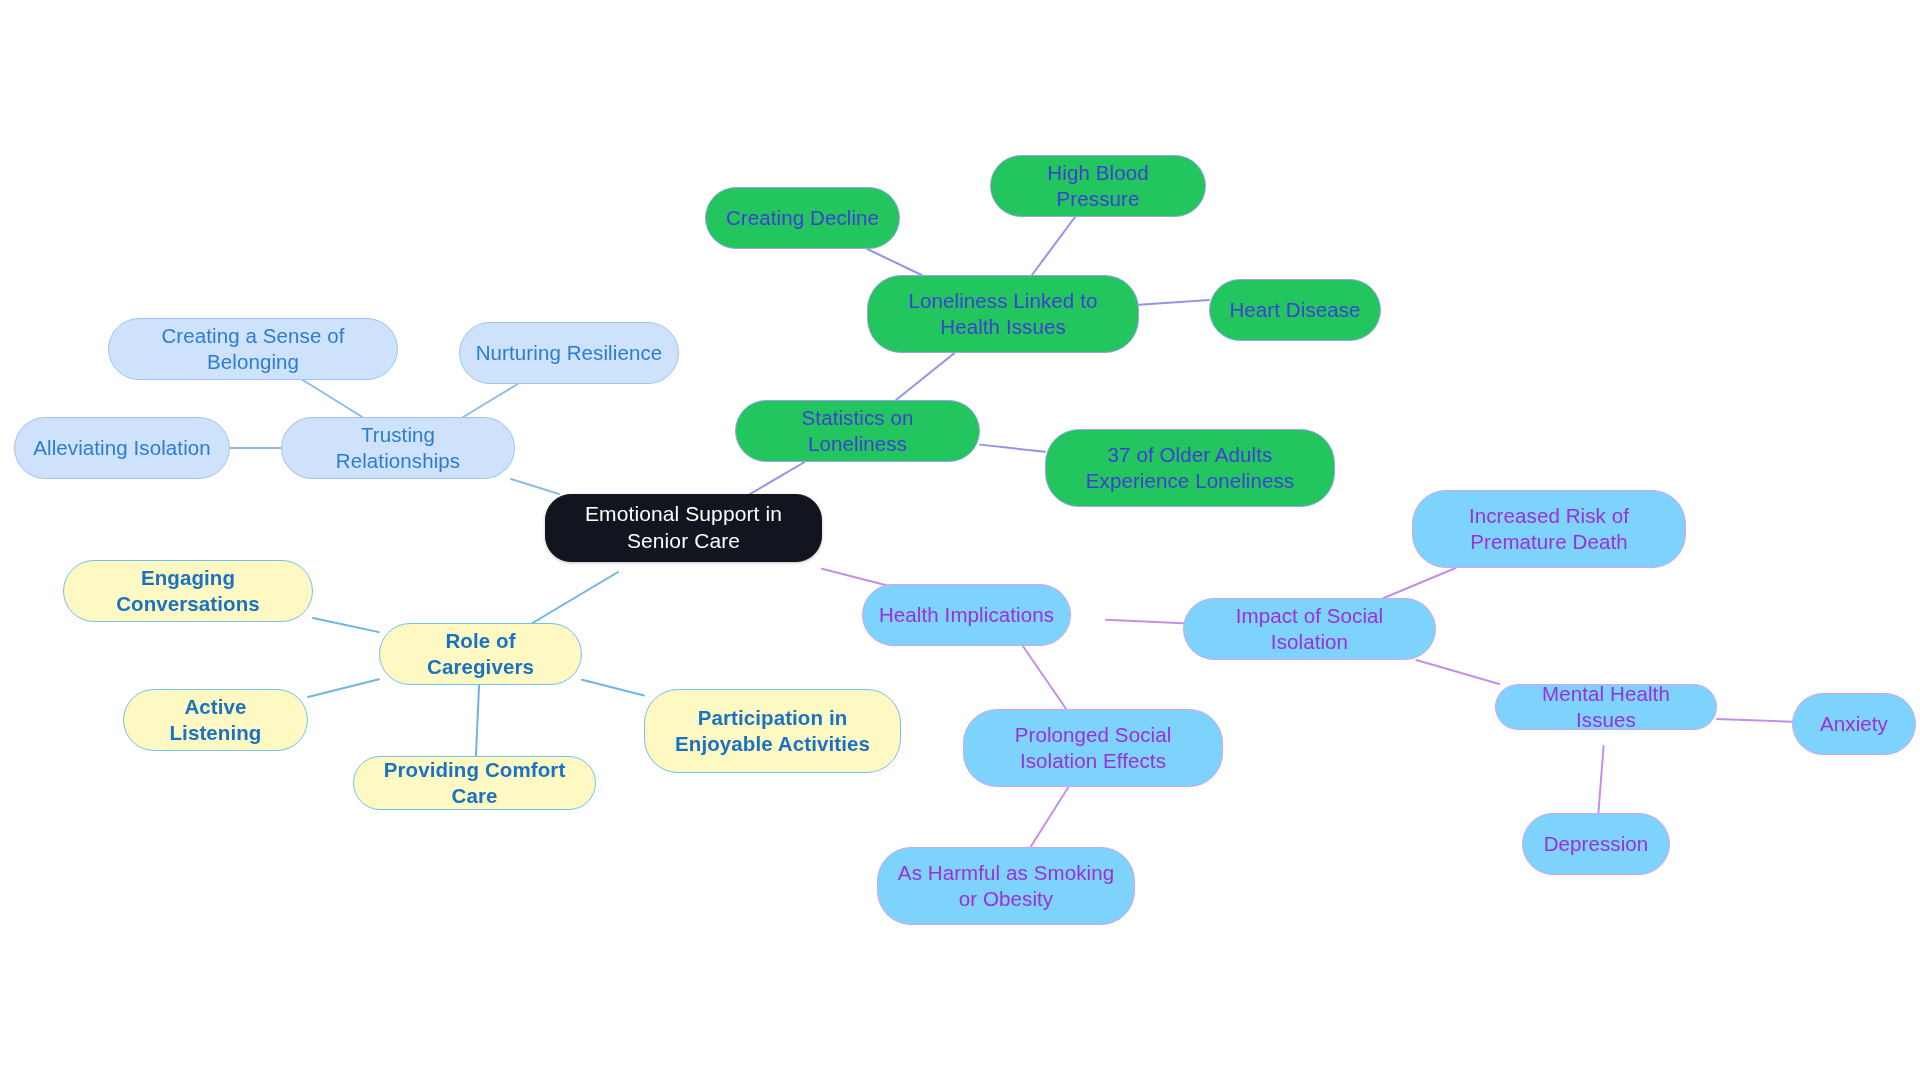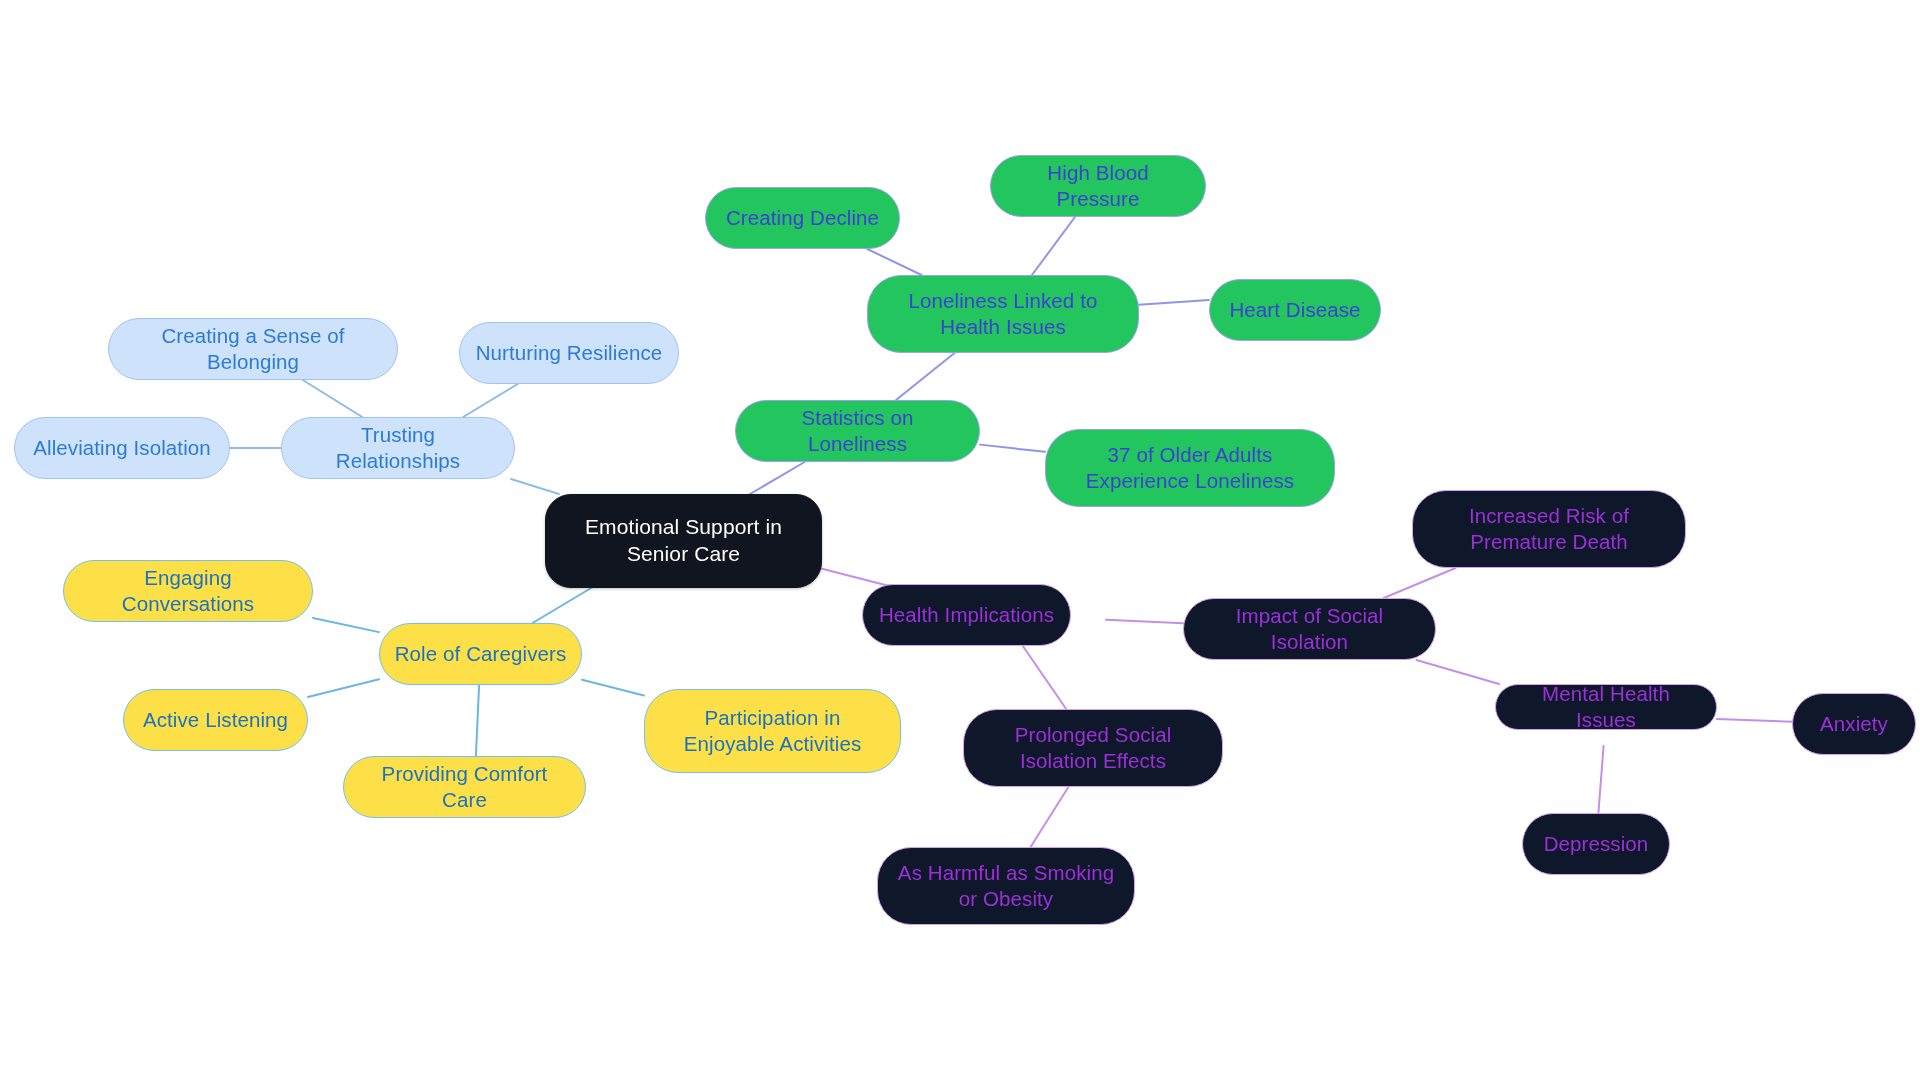--- a/index.html
+++ b/index.html
@@ -49,33 +49,34 @@
     border-radius: 26px;
     box-shadow: 0 1px 3px rgba(0,0,0,0.25);
   }
   .node.blue {
     background: #cfe2fb;
     border-color: #9fc4ef;
     color: #2b7cd3;
     font-size: 20.5px;
   }
   .node.cyan {
-    background: #fde047;
+    background: #fef9c3;
     border-color: #73c2ec;
     color: #1a72c2;
     font-size: 20.5px;
+    font-weight: bold;
   }
   .node.lavender {
     background: #22c55e;
     border-color: #9ea2ee;
     color: #3f3fd6;
     font-size: 20.5px;
   }
   .node.violet {
-    background: #0f172a;
+    background: #7dd3fc;
     border-color: #d4a3ef;
     color: #9b30d9;
     font-size: 20.5px;
   }
 </style>
 </head>
 <body>
 
 <div id="canvas">
   <svg id="edge-layer" width="1920" height="1083" viewBox="0 0 1920 1083">
@@ -97,29 +98,29 @@
       <line x1="822.00" y1="568.71" x2="897.00" y2="588.05" stroke="#c58fe8" stroke-width="2" stroke-linecap="round"></line>
       <line x1="1106.00" y1="619.75" x2="1183.00" y2="623.25" stroke="#c58fe8" stroke-width="2" stroke-linecap="round"></line>
       <line x1="1383.74" y1="598.00" x2="1455.60" y2="568.00" stroke="#c58fe8" stroke-width="2" stroke-linecap="round"></line>
       <line x1="1416.38" y1="660.00" x2="1499.12" y2="684.00" stroke="#c58fe8" stroke-width="2" stroke-linecap="round"></line>
       <line x1="1717.00" y1="719.03" x2="1792.00" y2="721.75" stroke="#c58fe8" stroke-width="2" stroke-linecap="round"></line>
       <line x1="1603.60" y1="746.00" x2="1598.40" y2="813.00" stroke="#c58fe8" stroke-width="2" stroke-linecap="round"></line>
       <line x1="1022.83" y1="646.00" x2="1066.17" y2="709.00" stroke="#c58fe8" stroke-width="2" stroke-linecap="round"></line>
       <line x1="1068.41" y1="787.00" x2="1030.59" y2="847.00" stroke="#c58fe8" stroke-width="2" stroke-linecap="round"></line>
     </svg>
   <div id="node-layer">
-      <div class="node root" style="left: 545px; top: 494px; width: 277px; height: 94px;">Emotional Support in Senior Care</div>
+      <div class="node root" style="left: 545px; top: 494px; width: 277px; height: 68px;">Emotional Support in Senior Care</div>
       <div class="node blue" style="left: 281px; top: 417px; width: 234px; height: 62px;">Trusting Relationships</div>
       <div class="node blue" style="left: 108px; top: 318px; width: 290px; height: 62px;">Creating a Sense of Belonging</div>
       <div class="node blue" style="left: 459px; top: 322px; width: 220px; height: 62px;">Nurturing Resilience</div>
       <div class="node blue" style="left: 14px; top: 417px; width: 216px; height: 62px;">Alleviating Isolation</div>
       <div class="node cyan" style="left: 379px; top: 623px; width: 203px; height: 62px; text-align: center;">Role of Caregivers</div>
       <div class="node cyan" style="left: 63px; top: 560px; width: 250px; height: 62px;">Engaging Conversations</div>
       <div class="node cyan" style="left: 123px; top: 689px; width: 185px; height: 62px;">Active Listening</div>
-      <div class="node cyan" style="left: 343px; top: 756px; width: 243px; height: 62px;">Providing Comfort Care</div>
+      <div class="node cyan" style="left: 353px; top: 756px; width: 243px; height: 54px;">Providing Comfort Care</div>
       <div class="node cyan" style="left: 644px; top: 689px; width: 257px; height: 84px;">Participation in Enjoyable Activities</div>
       <div class="node lavender" style="left: 735px; top: 400px; width: 245px; height: 62px;">Statistics on Loneliness</div>
       <div class="node lavender" style="left: 867px; top: 275px; width: 272px; height: 78px;">Loneliness Linked to Health Issues</div>
       <div class="node lavender" style="left: 705px; top: 187px; width: 195px; height: 62px;">Creating Decline</div>
       <div class="node lavender" style="left: 990px; top: 155px; width: 216px; height: 62px;">High Blood Pressure</div>
       <div class="node lavender" style="left: 1209px; top: 279px; width: 172px; height: 62px;">Heart Disease</div>
       <div class="node lavender" style="left: 1045px; top: 429px; width: 290px; height: 78px;">37 of Older Adults Experience Loneliness</div>
       <div class="node violet" style="left: 862px; top: 584px; width: 209px; height: 62px;">Health Implications</div>
       <div class="node violet" style="left: 1183px; top: 598px; width: 253px; height: 62px;">Impact of Social Isolation</div>
       <div class="node violet" style="left: 1412px; top: 490px; width: 274px; height: 78px;">Increased Risk of Premature Death</div>

